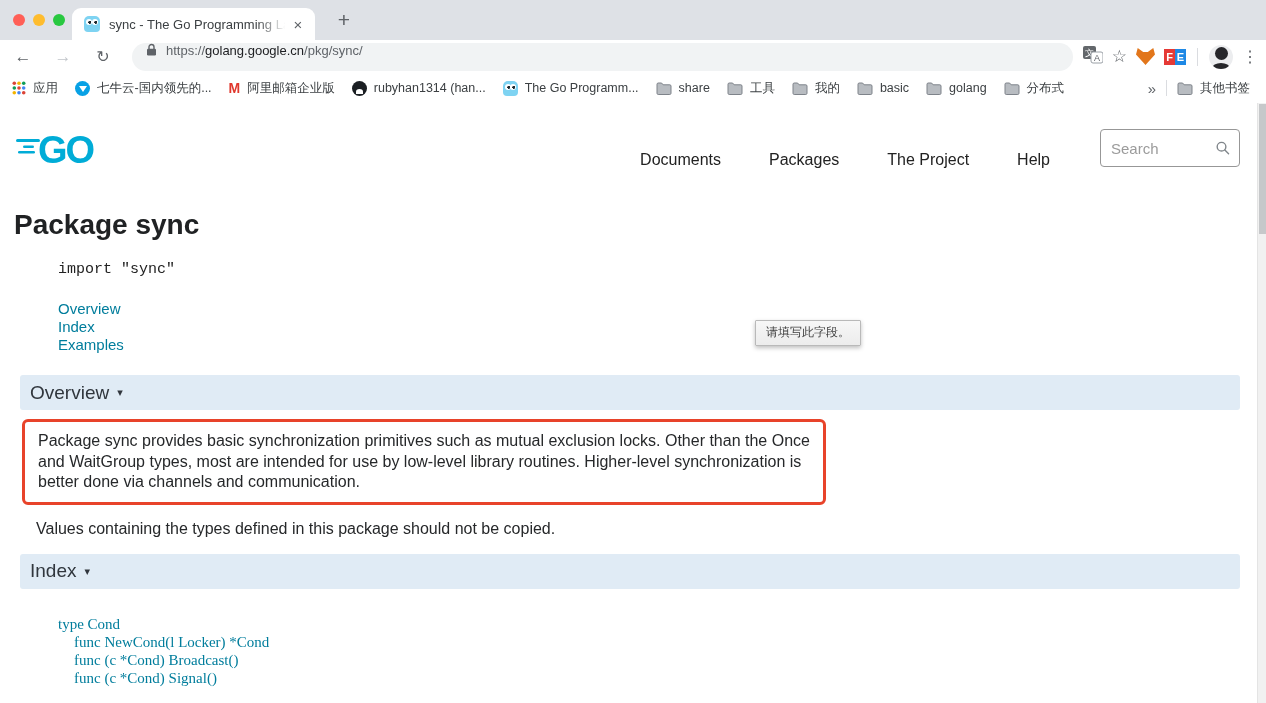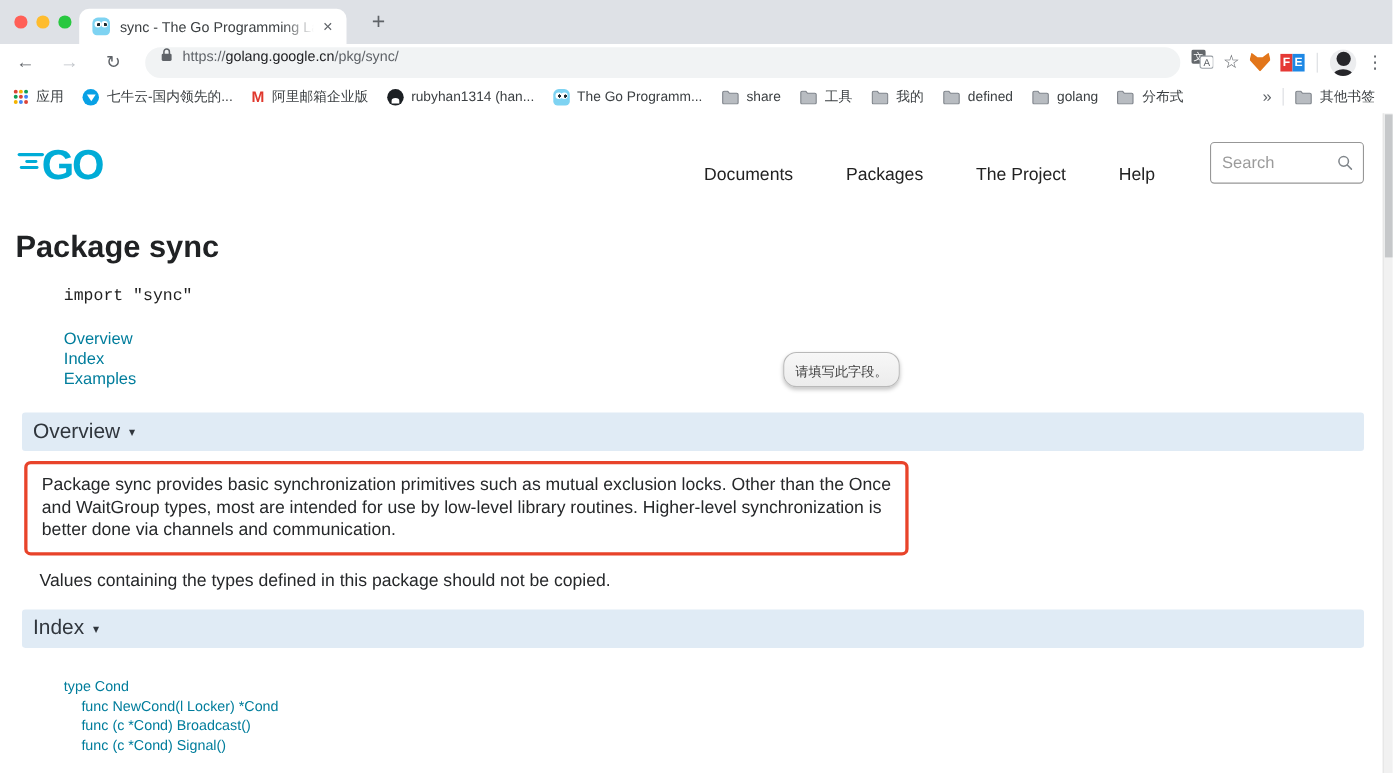--- a/index.html
+++ b/index.html
@@ -78,36 +78,36 @@
   .searchbox input { border:none; outline:none; width:100%; font-size:15px; color:#333;
     font-family:"Liberation Sans", sans-serif; background:transparent; }
   .searchbox input::placeholder { color:#9B9B9B; }
 
   h1.pkg-title { font-size:28px; font-weight:bold; color:#202224; margin:36px 0 0 14px; }
   .import-line { font-family:"Liberation Mono","DejaVu Sans Mono",monospace; font-size:15px;
     color:#222; margin:20px 0 0 58px; }
   .toc { margin:22px 0 0 58px; }
   .toc a { display:block; font-size:15px; line-height:18px; color:#007D9C; text-decoration:none; cursor:pointer; }
 
-  .tooltip { position:absolute; left:712px; top:217px; background:linear-gradient(#F7F7F7,#ECECEC);
-    border:1px solid #B9B9B9; border-radius:12px; padding:9px 10px 4px; font-size:12px; color:#3F3F3F;
+  .tooltip { position:absolute; left:755px; top:217px; background:linear-gradient(#F7F7F7,#ECECEC);
+    border:1px solid #B9B9B9; border-radius:1px; padding:3px 10px 4px; font-size:12px; color:#3F3F3F;
     box-shadow:0 2px 4px rgba(0,0,0,.25); white-space:nowrap; }
 
   .section-bar { margin:21px 26px 0 20px; height:35px; background:#E0EBF5; border-radius:3px;
     display:flex; align-items:center; padding-left:10px; font-size:19px; color:#30363D; cursor:pointer; }
   .section-bar .tri { font-size:11px; margin-left:8px; color:#30363D; }
   .section-bar.index-bar { margin-top:16px; }
 
   .highlight-box { margin:9px 26px 0 22px; width:804px; border:3px solid #E8432A; border-radius:6px;
     padding:9px 13px; font-size:16px; line-height:20.5px; color:#26282A; }
   .note-line { margin:15px 26px 0 36px; font-size:16px; color:#26282A; }
 
   .index-links { margin:26px 0 0 58px; }
-  .index-links a { display:block; font-size:13px; line-height:18px; color:#007D9C;
-    text-decoration:none; cursor:pointer; }
+  .index-links a { display:block; font-size:15px; line-height:18px; color:#007D9C;
+    text-decoration:none; cursor:pointer;font-family:Liberation Serif, serif; }
   .index-links a.indent { padding-left:16px; }
 
   .scrollbar { position:absolute; right:0; top:103px; width:9px; height:600px; background:#F1F1F1;
     border-left:1px solid #E4E4E4; }
   .scroll-thumb { position:absolute; top:1px; left:1px; width:7px; height:130px; background:#C6C8CA; }
 </style>
 </head>
 <body>
 
 <div class="titlebar">
@@ -204,21 +204,21 @@
   <div class="bm">
     <svg width="16" height="13" viewBox="0 0 16 13">
         <path d="M1 2.2C1 1.5 1.5 1 2.2 1h3.4l1.5 1.8h6.7c.7 0 1.2.5 1.2 1.2v7.3c0 .7-.5 1.2-1.2 1.2H2.2C1.5 12.5 1 12 1 11.3V2.2z" fill="#B8BCC1" stroke="#7E838A"></path>
       </svg>
     <span>我的</span>
   </div>
   <div class="bm">
     <svg width="16" height="13" viewBox="0 0 16 13">
         <path d="M1 2.2C1 1.5 1.5 1 2.2 1h3.4l1.5 1.8h6.7c.7 0 1.2.5 1.2 1.2v7.3c0 .7-.5 1.2-1.2 1.2H2.2C1.5 12.5 1 12 1 11.3V2.2z" fill="#B8BCC1" stroke="#7E838A"></path>
       </svg>
-    <span>defined</span>
+    <span>basic</span>
   </div>
   <div class="bm">
     <svg width="16" height="13" viewBox="0 0 16 13">
         <path d="M1 2.2C1 1.5 1.5 1 2.2 1h3.4l1.5 1.8h6.7c.7 0 1.2.5 1.2 1.2v7.3c0 .7-.5 1.2-1.2 1.2H2.2C1.5 12.5 1 12 1 11.3V2.2z" fill="#B8BCC1" stroke="#7E838A"></path>
       </svg>
     <span>golang</span>
   </div>
   <div class="bm">
     <svg width="16" height="13" viewBox="0 0 16 13">
         <path d="M1 2.2C1 1.5 1.5 1 2.2 1h3.4l1.5 1.8h6.7c.7 0 1.2.5 1.2 1.2v7.3c0 .7-.5 1.2-1.2 1.2H2.2C1.5 12.5 1 12 1 11.3V2.2z" fill="#B8BCC1" stroke="#7E838A"></path>

